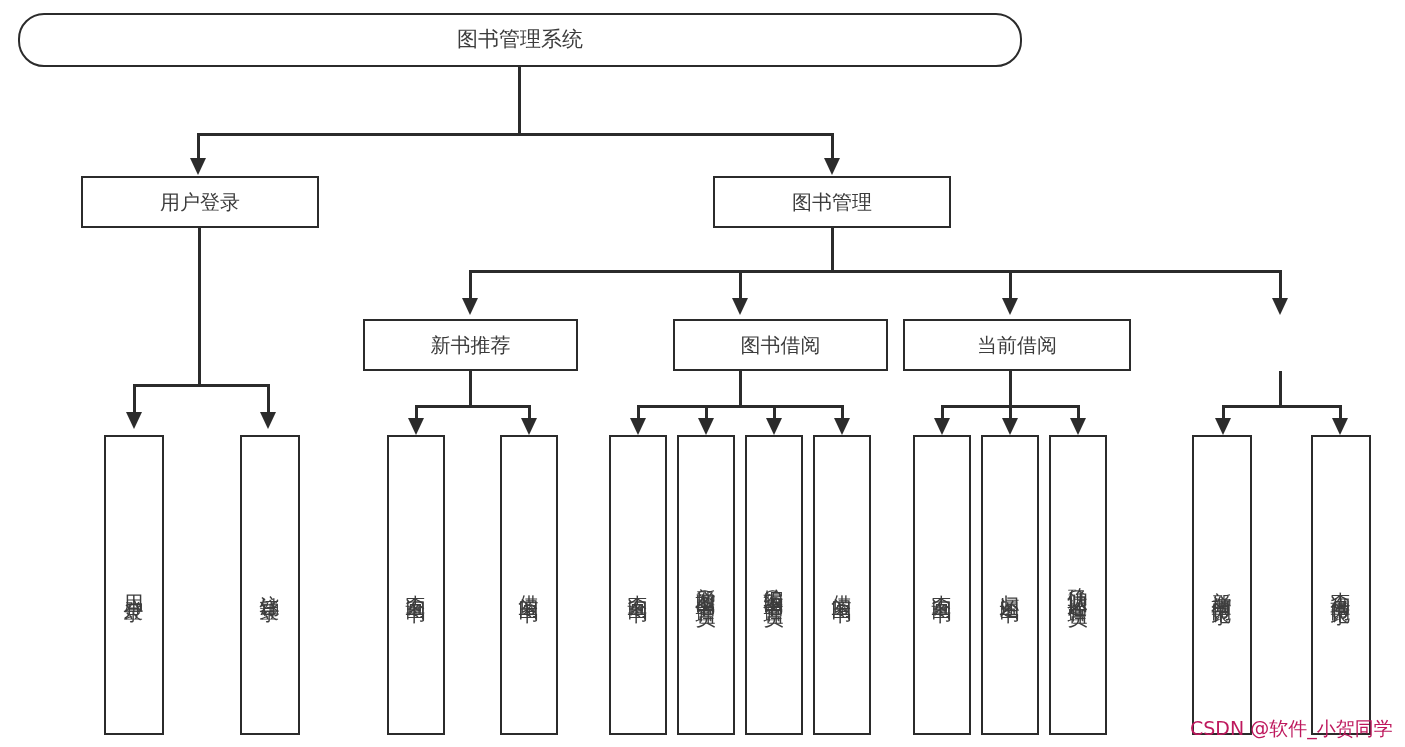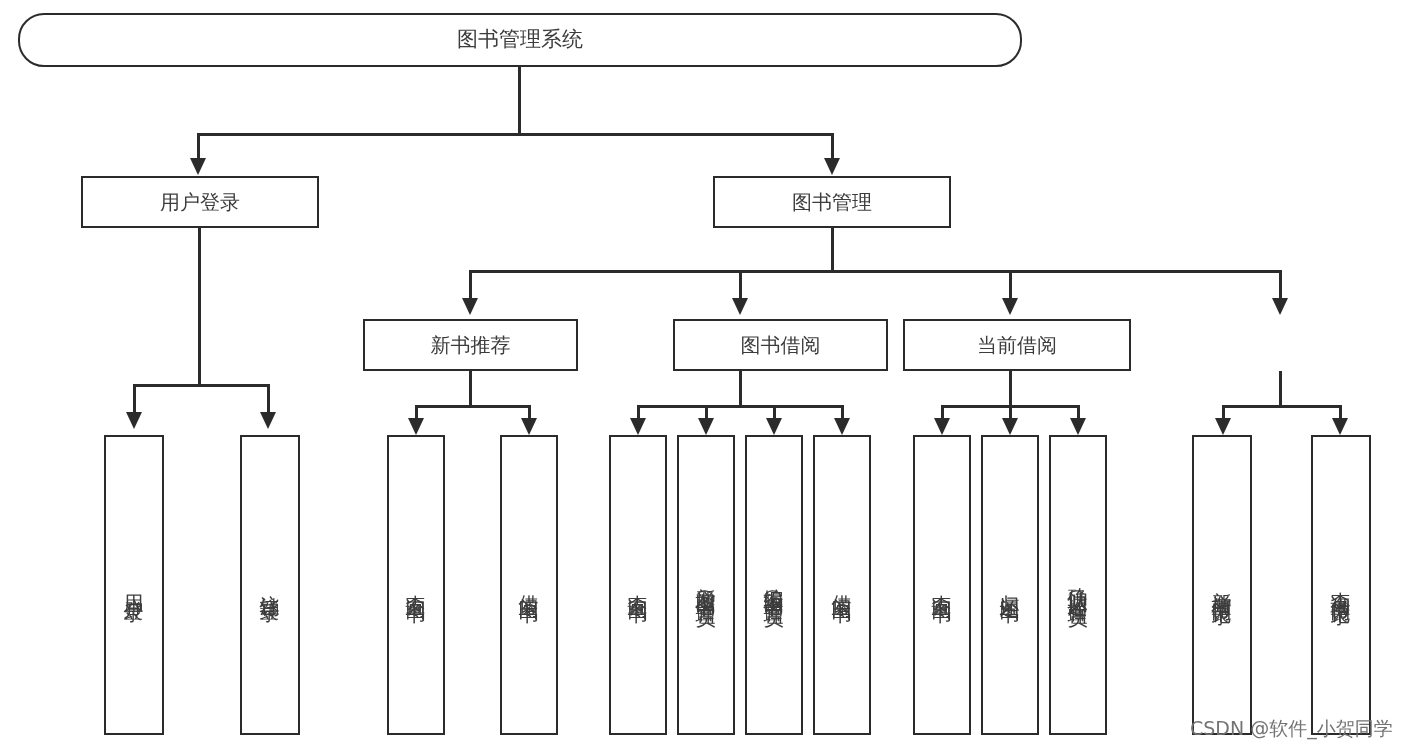--- a/index.html
+++ b/index.html
@@ -64,21 +64,21 @@
     width: 0;
     height: 0;
     border-left: 8px solid transparent;
     border-right: 8px solid transparent;
     border-top: 17px solid #2b2b2b;
   }
   
   .watermark {
     position: absolute;
     font-size: 19px;
-    color: #737373;
+    color: #be185d;
     white-space: nowrap;
     user-select: none;
   }
 </style>
 </head>
 <body>
 
 <div id="canvas">
 
   <div class="node root" style="left:18px; top:13px; width:1004px; height:54px;">

